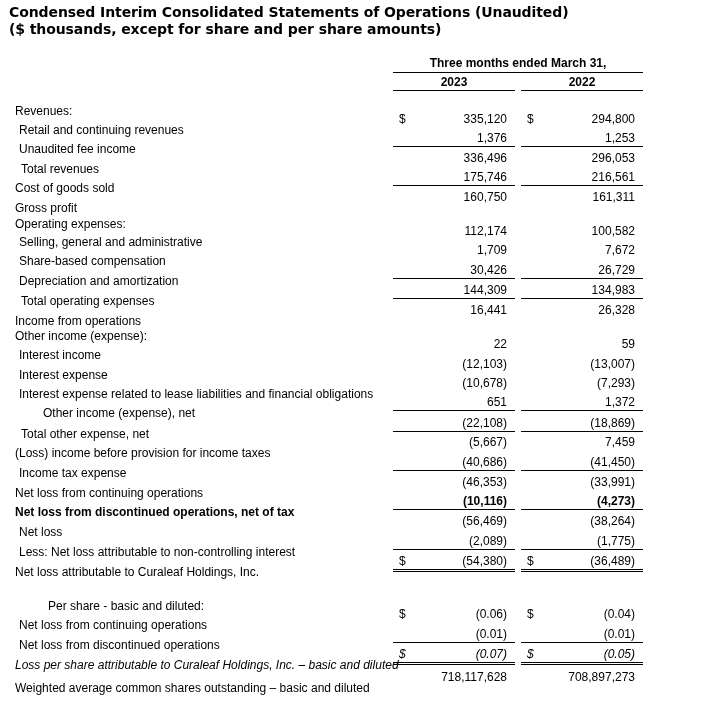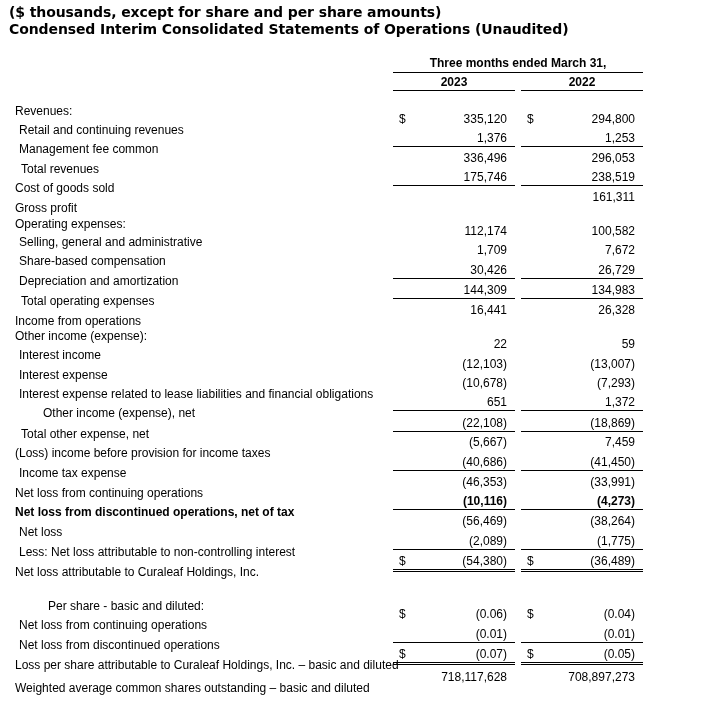--- a/index.html
+++ b/index.html
@@ -27,22 +27,22 @@
   .c2 { left: 521px; width: 122px; }
   .dollar { position: absolute; left: 6px; top: 0; }
   .val { position: absolute; right: 8px; top: 0; white-space: nowrap; }
   .bb { border-bottom: 1px solid #000; }
   .dbl { border-bottom: 3px double #000; }
 </style>
 </head>
 <body>
 
 <div class="title">
+  <div>Condensed Interim Consolidated Statements of Operations (Unaudited)</div>
   <div>($ thousands, except for share and per share amounts)</div>
-  <div>Condensed Interim Consolidated Statements of Operations (Unaudited)</div>
 </div>
 
 <div class="tbl">
   <div class="hdr-span">Three months ended March 31,</div>
   <div class="hdr-year" style="left:393px;width:122px;">2023</div>
   <div class="hdr-year" style="left:521px;width:122px;">2022</div>
   <div id="rows">
       <div class="row" style="top: 91px;">
         <span class="lbl" style="left: 15px;">Revenues:</span>
       </div>
@@ -51,21 +51,21 @@
         <div class="cell c1">
           <span class="dollar">$</span>
           <span class="val">335,120</span>
         </div>
         <div class="cell c2">
           <span class="dollar">$</span>
           <span class="val">294,800</span>
         </div>
       </div>
       <div class="row" style="top: 129px;">
-        <span class="lbl" style="left: 19px;">Management fee common</span>
+        <span class="lbl" style="left: 19px;">Unaudited fee income</span>
         <div class="cell c1 bb">
           <span class="dollar"></span>
           <span class="val">1,376</span>
         </div>
         <div class="cell c2 bb">
           <span class="dollar"></span>
           <span class="val">1,253</span>
         </div>
       </div>
       <div class="row" style="top: 149px;">
@@ -80,25 +80,29 @@
         </div>
       </div>
       <div class="row" style="top: 168px;">
         <span class="lbl" style="left: 15px;">Cost of goods sold</span>
         <div class="cell c1 bb">
           <span class="dollar"></span>
           <span class="val">175,746</span>
         </div>
         <div class="cell c2 bb">
           <span class="dollar"></span>
-          <span class="val">238,519</span>
+          <span class="val">216,561</span>
         </div>
       </div>
       <div class="row" style="top: 188px;">
         <span class="lbl" style="left: 15px;">Gross profit</span>
+        <div class="cell c1">
+          <span class="dollar"></span>
+          <span class="val">160,750</span>
+        </div>
         <div class="cell c2">
           <span class="dollar"></span>
           <span class="val">161,311</span>
         </div>
       </div>
       <div class="row" style="top: 204px;">
         <span class="lbl" style="left: 15px;">Operating expenses:</span>
       </div>
       <div class="row" style="top: 222px; padding-left: 20px;">
         <span class="lbl" style="left: 19px;">Selling, general and administrative</span>
@@ -308,21 +312,21 @@
         <span class="lbl" style="left: 19px;">Net loss from discontinued operations</span>
         <div class="cell c1 bb">
           <span class="dollar"></span>
           <span class="val">(0.01)</span>
         </div>
         <div class="cell c2 bb">
           <span class="dollar"></span>
           <span class="val">(0.01)</span>
         </div>
       </div>
-      <div class="row" style="top: 645px;">
+      <div class="row" style="top: 645px; font-style: italic;">
         <span class="lbl" style="left: 15px;">Loss per share attributable to Curaleaf Holdings, Inc. – basic and diluted</span>
         <div class="cell c1 dbl">
           <span class="dollar">$</span>
           <span class="val">(0.07)</span>
         </div>
         <div class="cell c2 dbl">
           <span class="dollar">$</span>
           <span class="val">(0.05)</span>
         </div>
       </div>

